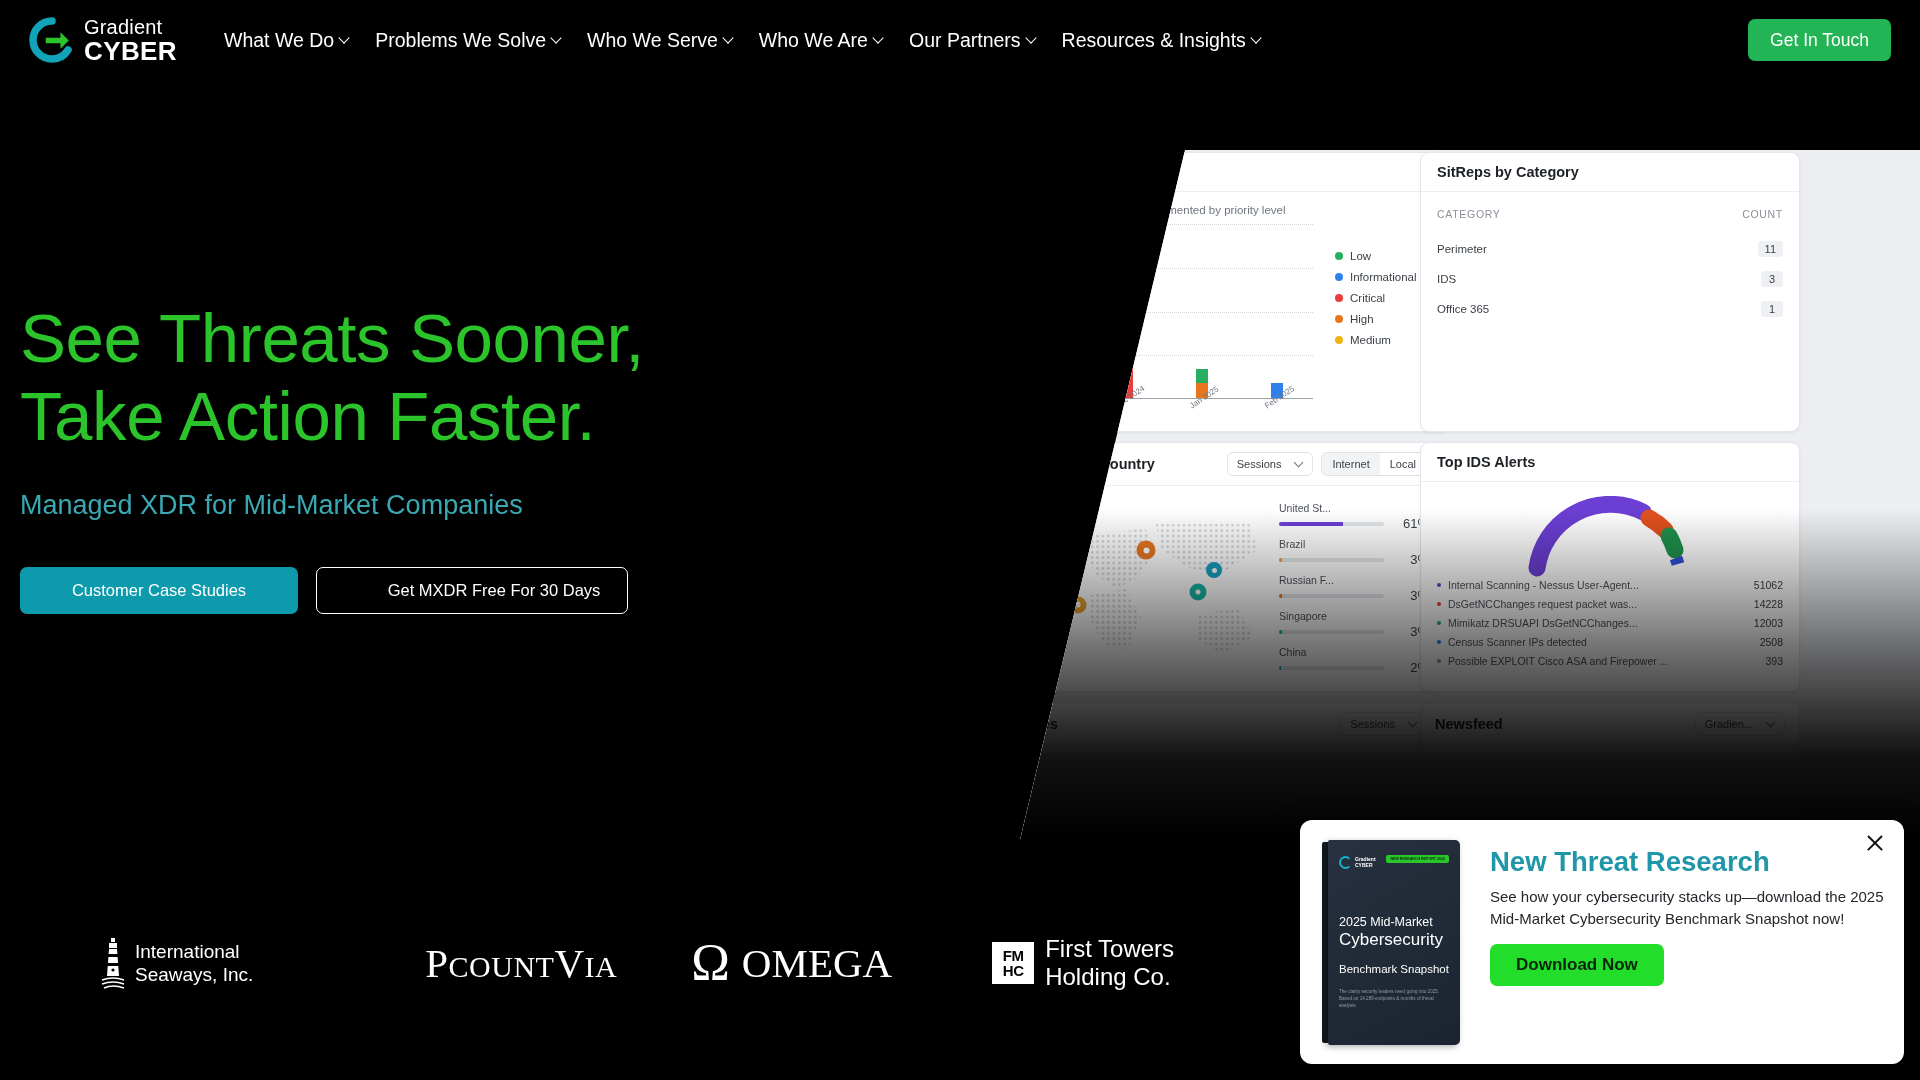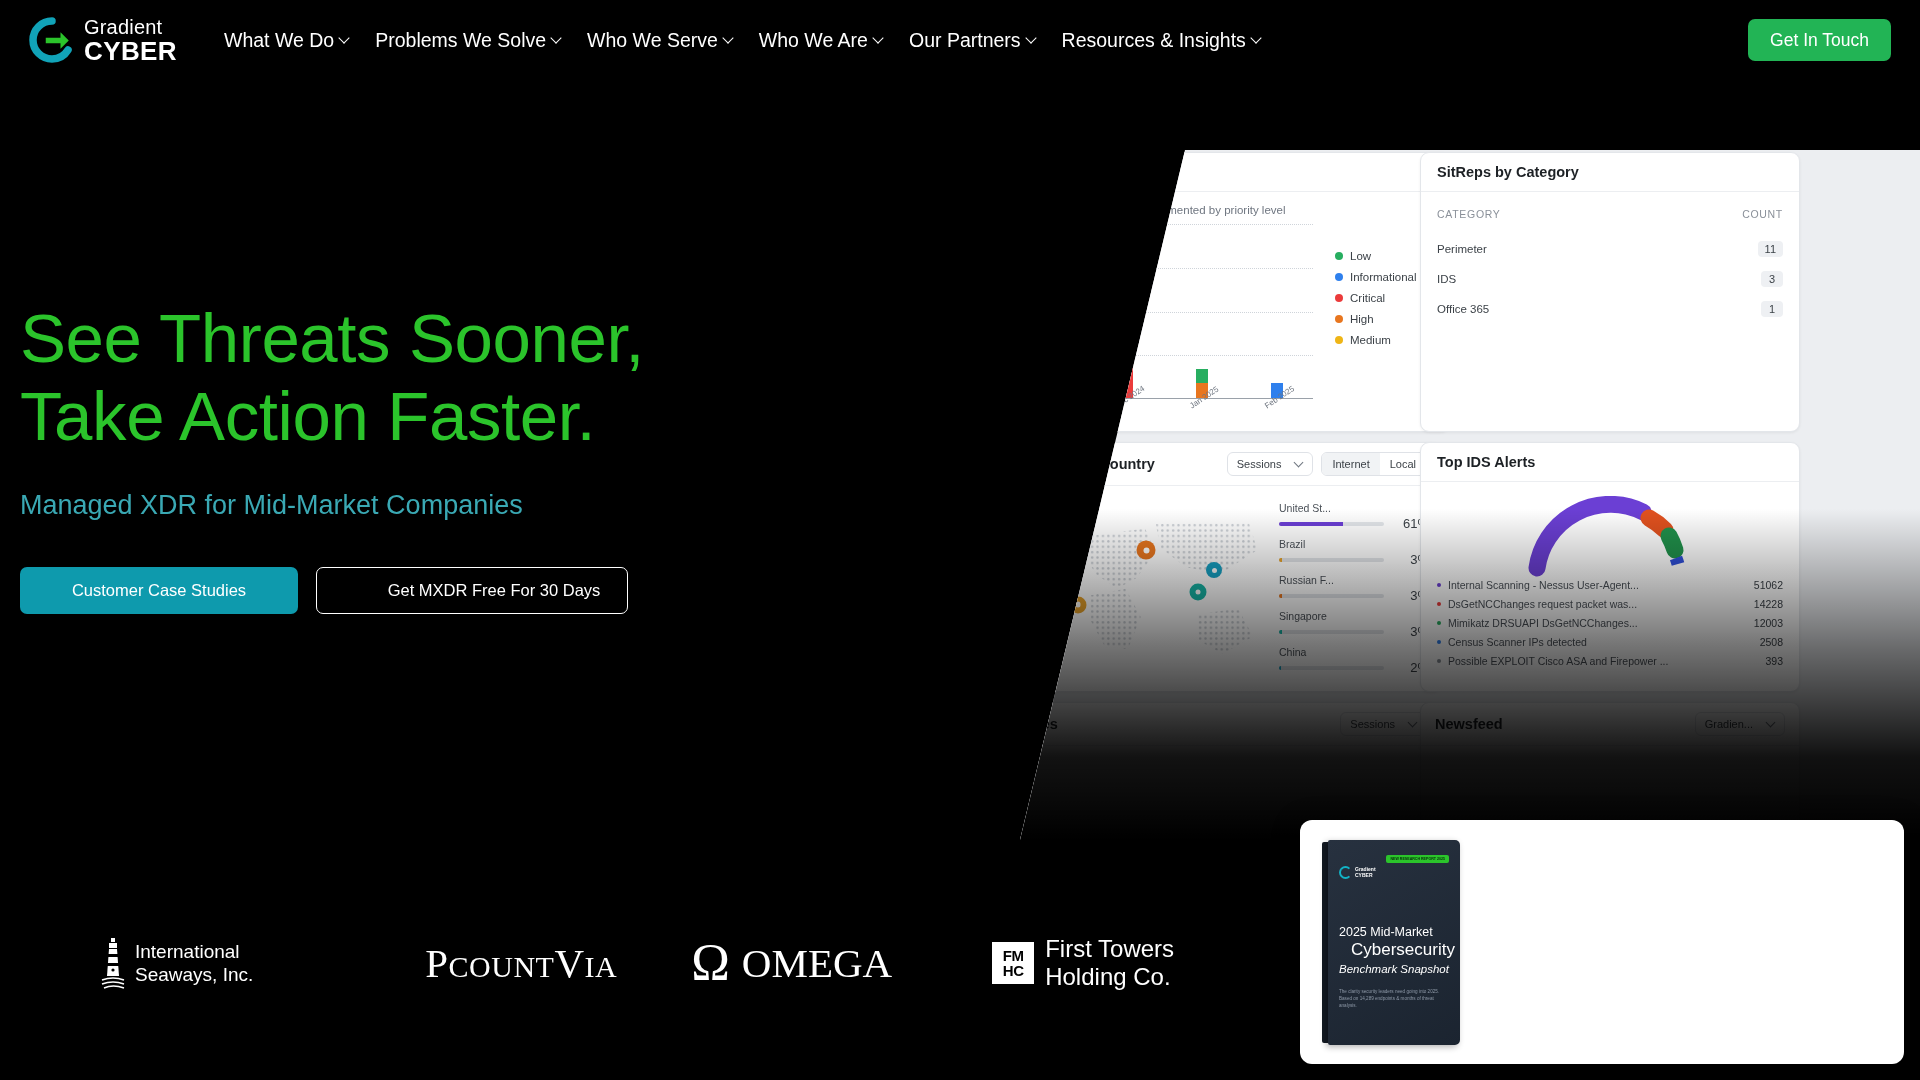--- a/index.html
+++ b/index.html
@@ -128,30 +128,30 @@
   .c4{margin-left:100px;display:flex;align-items:center;gap:11px;}
   .fmhc{width:42px;height:42px;background:#fff;color:#000;display:flex;flex-direction:column;
     align-items:center;justify-content:center;font-size:15px;font-weight:700;line-height:1.02;letter-spacing:-.3px;}
   .c4-txt{font-size:24px;line-height:1.16;}
 
   
   .popup{position:absolute;left:1300px;top:820px;width:604px;height:244px;background:#fff;
     border-radius:12px;box-shadow:0 6px 28px rgba(0,0,0,.35);z-index:60;display:flex;padding:16px 20px;}
   .book{width:150px;height:212px;position:relative;flex:0 0 150px;}
   .book-face{position:absolute;left:8px;top:4px;width:132px;height:205px;background:linear-gradient(150deg,#27313f,#1b2430);
-    border-radius:2px 5px 5px 2px;box-shadow:-2px 2px 6px rgba(0,0,0,.3);overflow:hidden;padding:26px 11px;}
+    border-radius:2px 5px 5px 2px;box-shadow:-2px 2px 6px rgba(0,0,0,.3);overflow:hidden;padding:16px 11px;}
   .book-spine{position:absolute;left:2px;top:6px;width:9px;height:201px;background:#121922;border-radius:2px 0 0 2px;}
   .bk-logo{display:flex;align-items:center;gap:3px;}
   .bk-logo .bk-c{width:13px;height:13px;border:2.2px solid #12b3c7;border-radius:50%;border-right-color:transparent;}
   .bk-logo .bk-t{font-size:5px;line-height:1.05;color:#fff;font-weight:700;}
   .bk-tag{position:absolute;right:11px;top:15px;background:#2bc42b;color:#06310a;font-size:3.6px;padding:2px 4px;border-radius:2px;font-weight:700;}
   .bk-title{margin-top:46px;color:#fff;}
   .bk-title .t1{font-size:12.5px;font-weight:500;}
-  .bk-title .t2{font-size:17px;font-weight:400;margin-top:1px;margin-left:12px;}
-  .bk-title .t3{font-size:11.5px;margin-top:3px;font-style:italic;}
+  .bk-title .t2{font-size:17px;font-weight:400;margin-top:1px;}
+  .bk-title .t3{font-size:11.5px;margin-top:13px;}
   .bk-sub{margin-top:13px;font-size:4.6px;color:#8e99a8;line-height:1.55;}
   .pop-body{flex:1;padding:11px 0 0 20px;position:relative;}
   .pop-h{font-size:27.5px;font-weight:700;color:#1f97a8;line-height:1.1;}
   .pop-p{font-size:15px;color:#22272c;line-height:1.42;margin-top:9px;}
   .pop-btn{margin-top:15px;background:#22dd29;color:#06260a;border:none;border-radius:7px;
     height:42px;padding:0 26px;font-size:17px;font-weight:700;cursor:pointer;}
   .pop-x{position:absolute;right:-4px;top:-6px;width:26px;height:26px;cursor:pointer;}
   .pop-x:before,.pop-x:after{content:"";position:absolute;left:3px;top:12px;width:20px;height:2.2px;background:#111;}
   .pop-x:before{transform:rotate(45deg);} .pop-x:after{transform:rotate(-45deg);}
 </style>
@@ -531,13 +531,19 @@
       <div class="bk-tag">NEW RESEARCH REPORT 2025</div>
       <div class="bk-title">
         <div class="t1">2025 Mid-Market</div>
         <div class="t2">Cybersecurity</div>
         <div class="t3">Benchmark Snapshot</div>
       </div>
       <div class="bk-sub">The clarity security leaders need going into 2025. Based on 14,289 endpoints &amp; months of threat analysis.</div>
     </div>
   </div>
 
+  <div class="pop-body">
+    <div class="pop-x"></div>
+    <div class="pop-h">New Threat Research</div>
+    <p class="pop-p">See how your cybersecurity stacks up—download the 2025 Mid-Market Cybersecurity Benchmark Snapshot now!</p>
+    <button class="pop-btn">Download Now</button>
+  </div>
 </div>
 
 </body></html>

